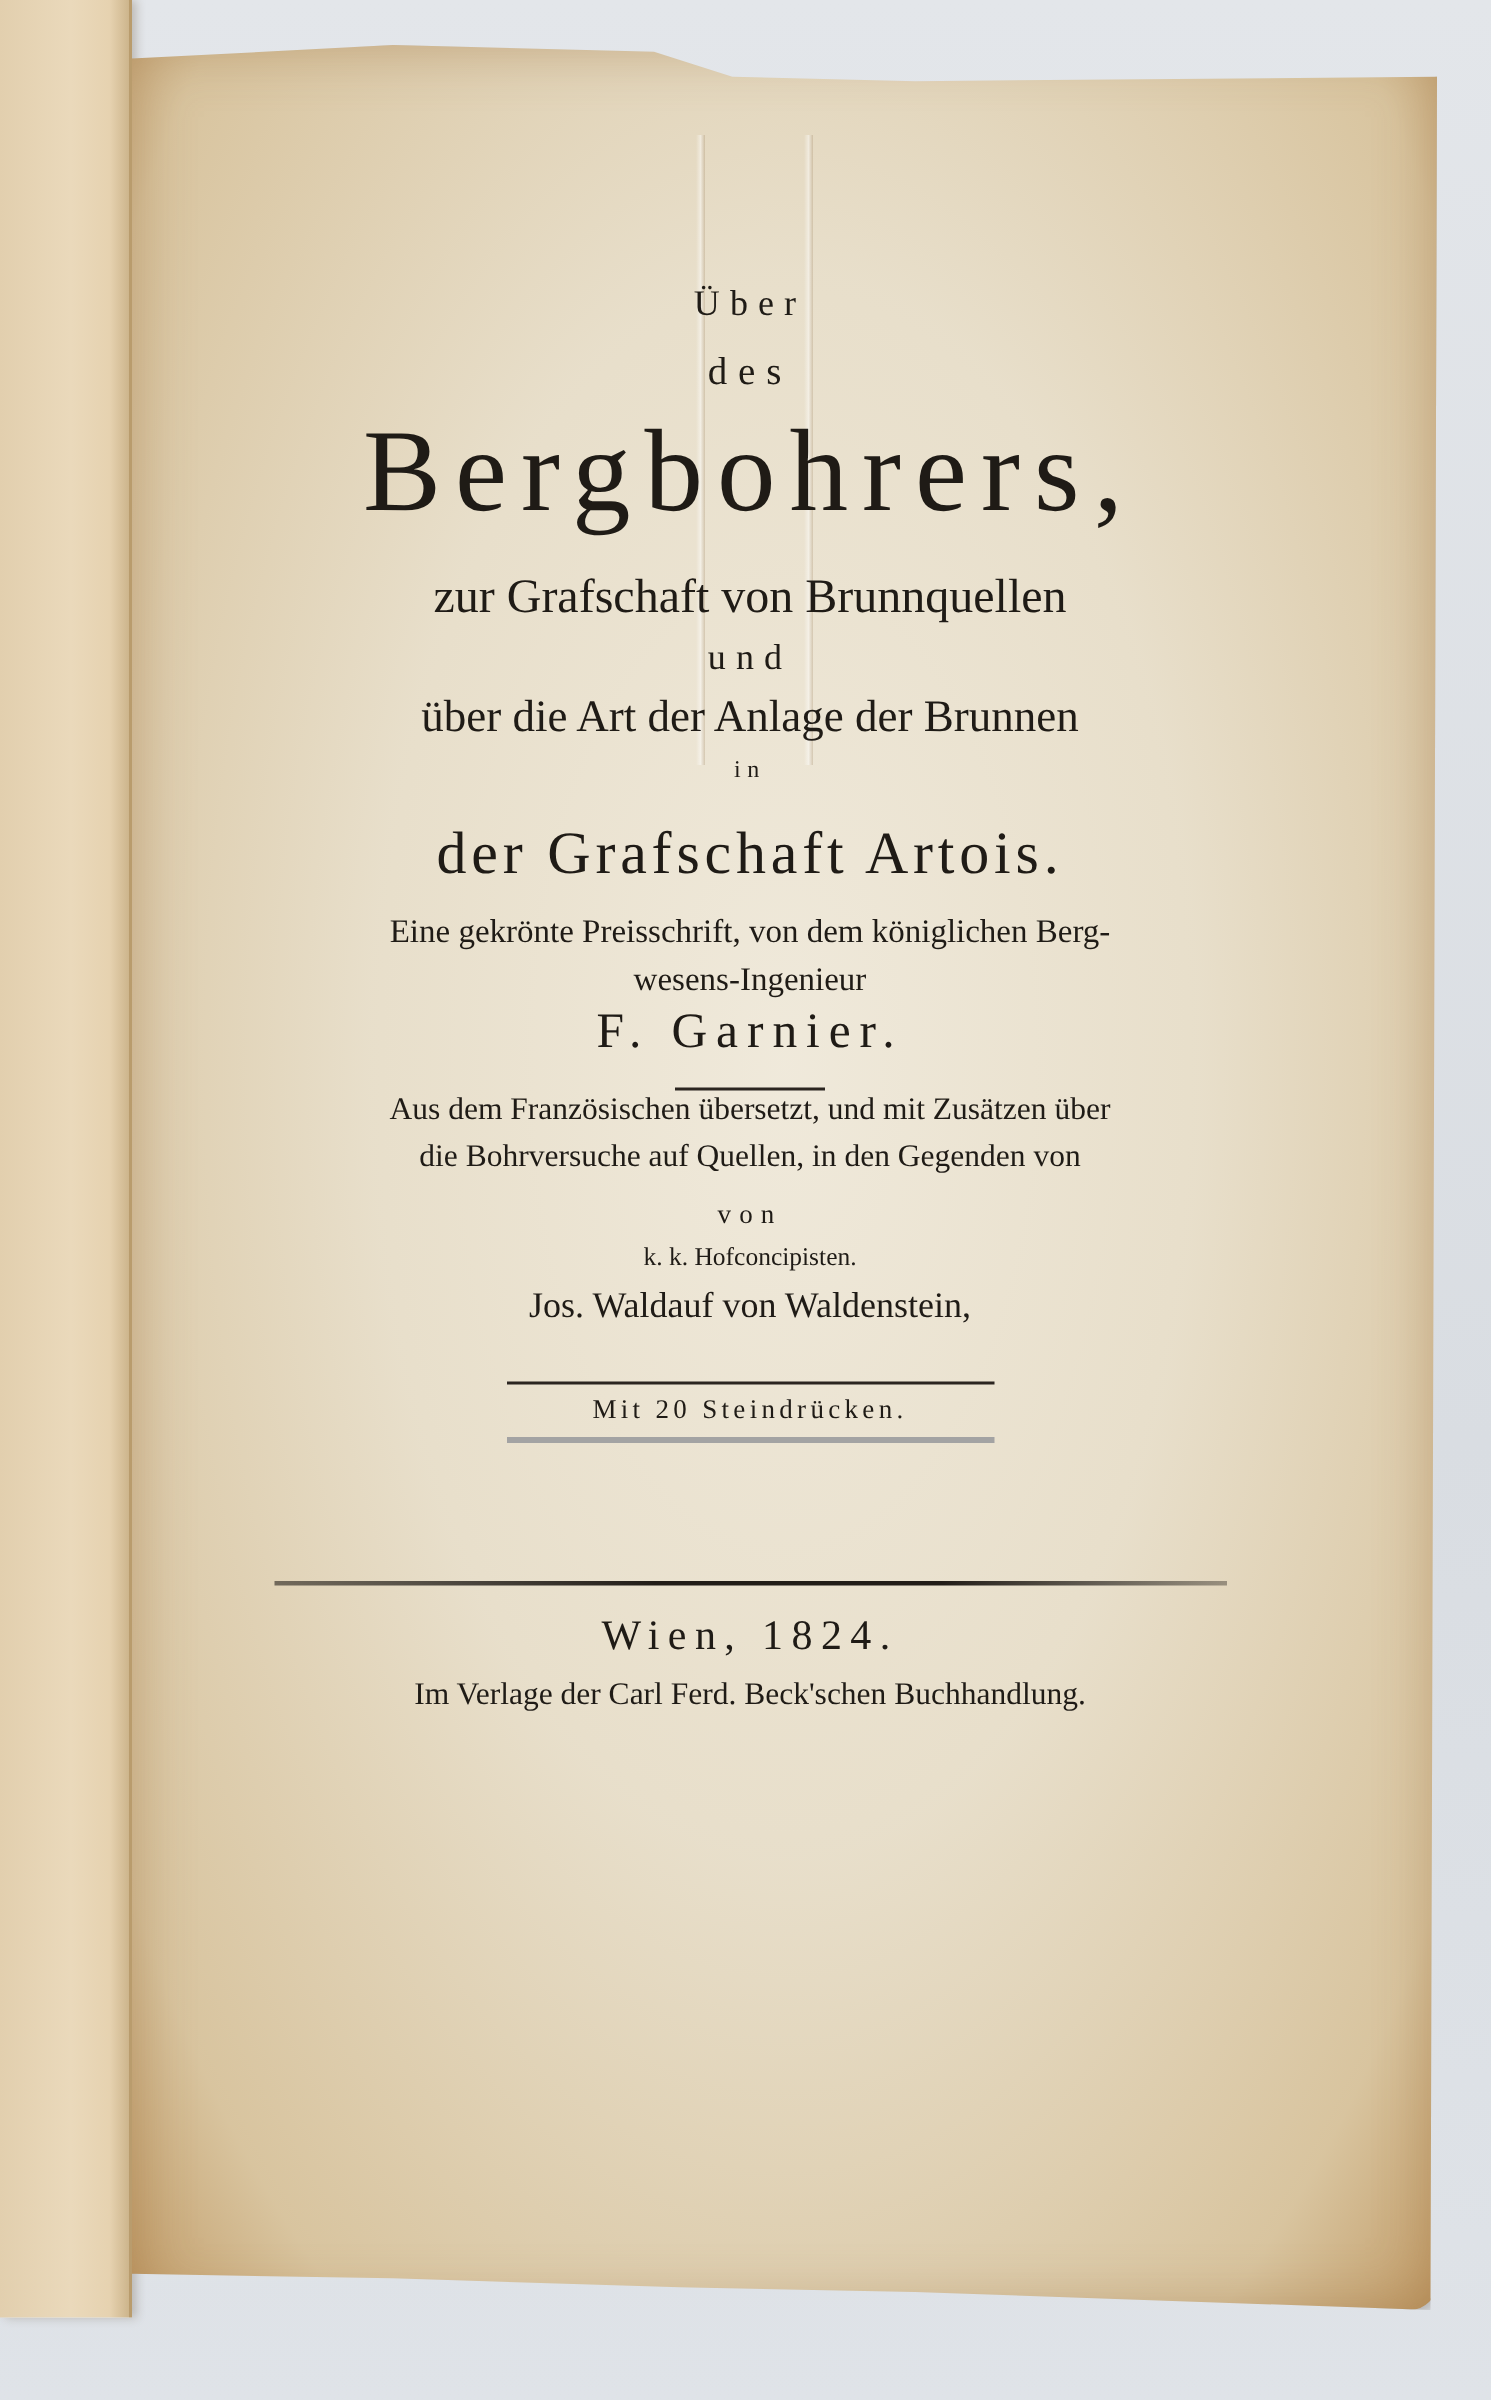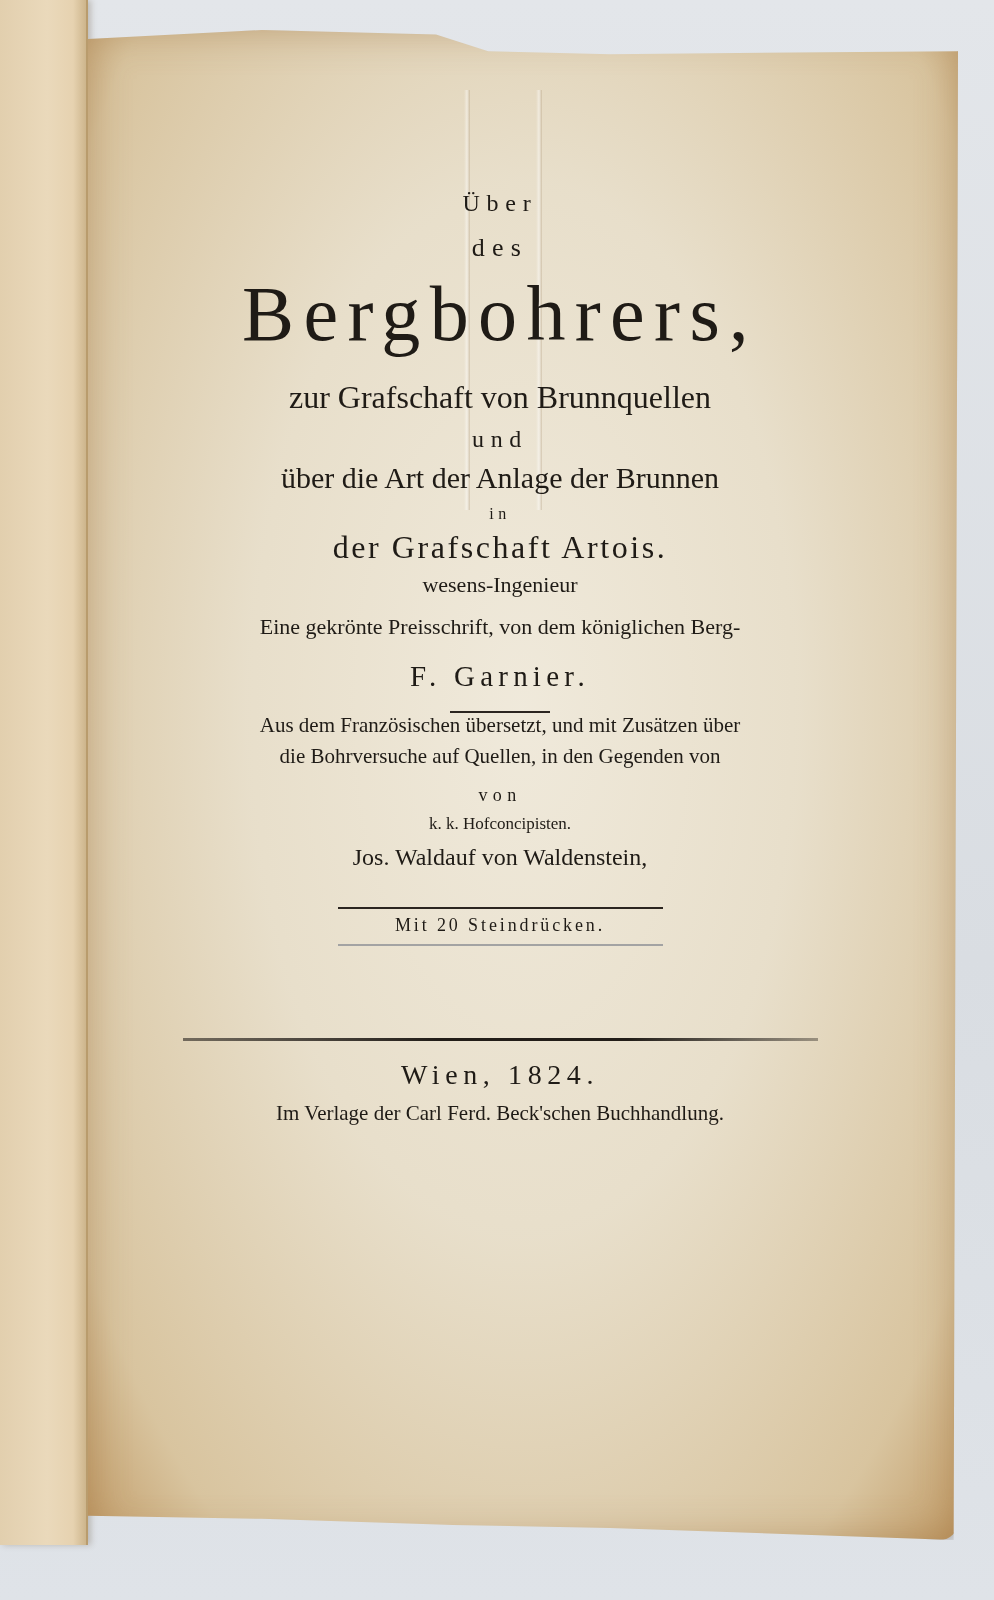--- a/index.html
+++ b/index.html
@@ -38,34 +38,34 @@
   .line { display: block; margin: 0 auto; white-space: nowrap; }
   .spaced { letter-spacing: 0.28em; }
   .t-ueber { font-size: 24px; margin-top: 0; }
   .t-anwendung { font-size: 34px; margin-top: 14px; letter-spacing: 0.18em; }
   .t-des { font-size: 26px; margin-top: 16px; }
   .t-main { font-size: 78px; margin-top: 12px; letter-spacing: 0.12em; font-weight: normal; line-height: 1; }
   .t-zur { font-size: 32px; margin-top: 26px; }
   .t-und { font-size: 24px; margin-top: 10px; }
   .t-ueberart { font-size: 30px; margin-top: 8px; }
   .t-in { font-size: 16px; margin-top: 10px; }
-  .t-grafschaft { font-size: 32px; margin-top: 6px; letter-spacing: 0.08em; text-align: center; }
+  .t-grafschaft { font-size: 40px; margin-top: 22px; letter-spacing: 0.08em; text-align: center; }
   .t-eine { font-size: 22px; margin-top: 16px; }
   .t-wesens { font-size: 22px; margin-top: 6px; }
-  .t-garnier { font-size: 29px; margin-top: 20px; letter-spacing: 0.18em; }
+  .t-garnier { font-size: 33px; margin-top: 4px; letter-spacing: 0.18em; }
   .rule-short { width: 100px; height: 2px; background: #2b2520; margin: 18px auto 0; }
   .t-aus { font-size: 21px; }
   .t-bohr { font-size: 21px; margin-top: 6px; }
   .t-london { font-size: 21px; margin-top: 6px; }
   .t-von { font-size: 18px; margin-top: 16px; letter-spacing: 0.3em; }
   .t-jos { font-size: 24px; margin-top: 10px; }
   .t-kk { font-size: 17px; margin-top: 8px; }
   .boxed {
     width: 325px; margin: 36px auto 0; padding: 6px 0 8px;
-    border-top: 2px solid #2b2520; border-bottom: 2px solid #a3a3a3;
+    border-top: 2px solid #2b2520; border-bottom: 4px solid #a3a3a3;
   }
   .t-mit { font-size: 18px; letter-spacing: 0.16em; }
   .rule-long { width: 635px; height: 3px; margin: 92px auto 0; background: linear-gradient(90deg, rgba(40,35,30,0.6), #221d18 40%, #221d18 70%, rgba(40,35,30,0.4)); }
   .t-wien { font-size: 28px; margin-top: 18px; letter-spacing: 0.2em; }
   .t-verlag { font-size: 21px; margin-top: 10px; }
 </style>
 </head>
 <body>
 
 <div class="bg-surface"></div>
@@ -81,22 +81,22 @@
   <span class="line t-des spaced">des</span>
 
   <h1 class="line t-main">Bergbohrers,</h1>
 
   <span class="line t-zur">zur Grafschaft von Brunnquellen</span>
   <span class="line t-und spaced">und</span>
   <span class="line t-ueberart">über die Art der Anlage der Brunnen</span>
   <span class="line t-in spaced">in</span>
   <span class="line t-grafschaft">der Grafschaft Artois.</span>
 
+  <span class="line t-eine">Eine gekrönte Preisschrift, von dem königlichen Berg-</span>
   <span class="line t-wesens">wesens-Ingenieur</span>
-  <span class="line t-eine">Eine gekrönte Preisschrift, von dem königlichen Berg-</span>
 
   <span class="line t-garnier">F. Garnier.</span>
 
   <div class="rule-short"></div>
 
   <span class="line t-aus">Aus dem Französischen übersetzt, und mit Zusätzen über</span>
   <span class="line t-bohr">die Bohrversuche auf Quellen, in den Gegenden von</span>
 
   <span class="line t-von">von</span>
   <span class="line t-kk">k. k. Hofconcipisten.</span>

